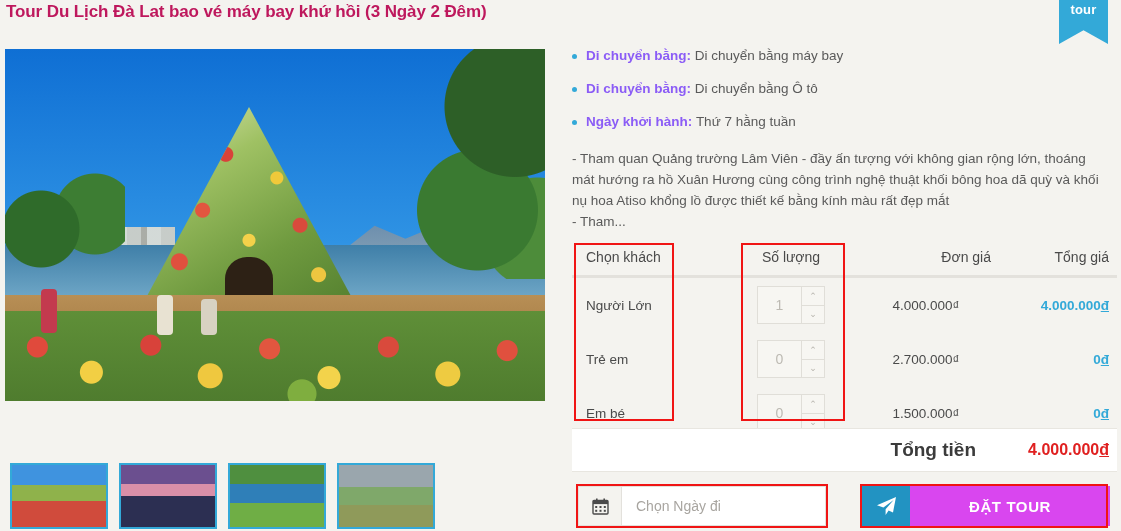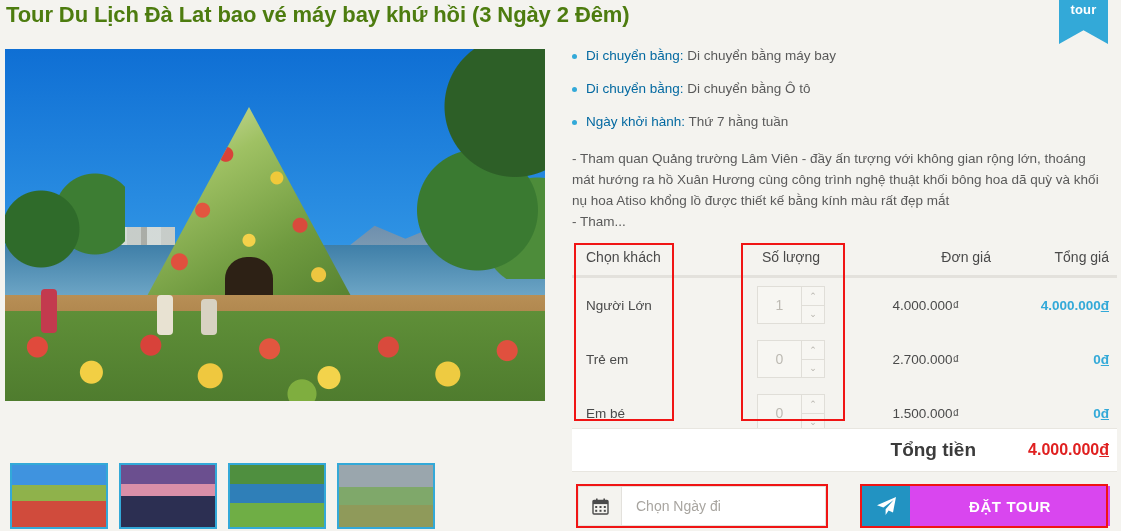--- a/index.html
+++ b/index.html
@@ -33,23 +33,23 @@
     box-sizing: border-box;
     letter-spacing: .2px;
   }
 
   
   .page-title {
     position: absolute;
     left: 6px;
     top: 2px;
     width: 1040px;
-    font-size: 22px;
+    font-size: 17px;
     font-weight: 700;
-    color: #4d7c0f;
+    color: #be185d;
     letter-spacing: -0.1px;
     white-space: nowrap;
   }
 
   
   .gallery { position: absolute; left: 5px; top: 49px; width: 540px; }
   .main-photo {
     width: 540px; height: 352px;
     position: relative; overflow: hidden;
     background: #1d7fd0;
@@ -165,21 +165,21 @@
     padding-left: 14px;
     position: relative;
     line-height: 1.2;
   }
   ul.facts li::before {
     content: "";
     position: absolute; left: 0; top: 6px;
     width: 5px; height: 5px; border-radius: 50%;
     background: #33a9d8;
   }
-  ul.facts li b { color: #0369a1; font-weight: 400; }
+  ul.facts li b { color: #8b5cf6; font-weight: 700; }
 
   .desc {
     margin: 12px 0 0 0;
     font-size: 13.5px;
     color: #5a5a5a;
     line-height: 21px;
     width: 538px;
   }
   .desc .more { display: block; }
 

